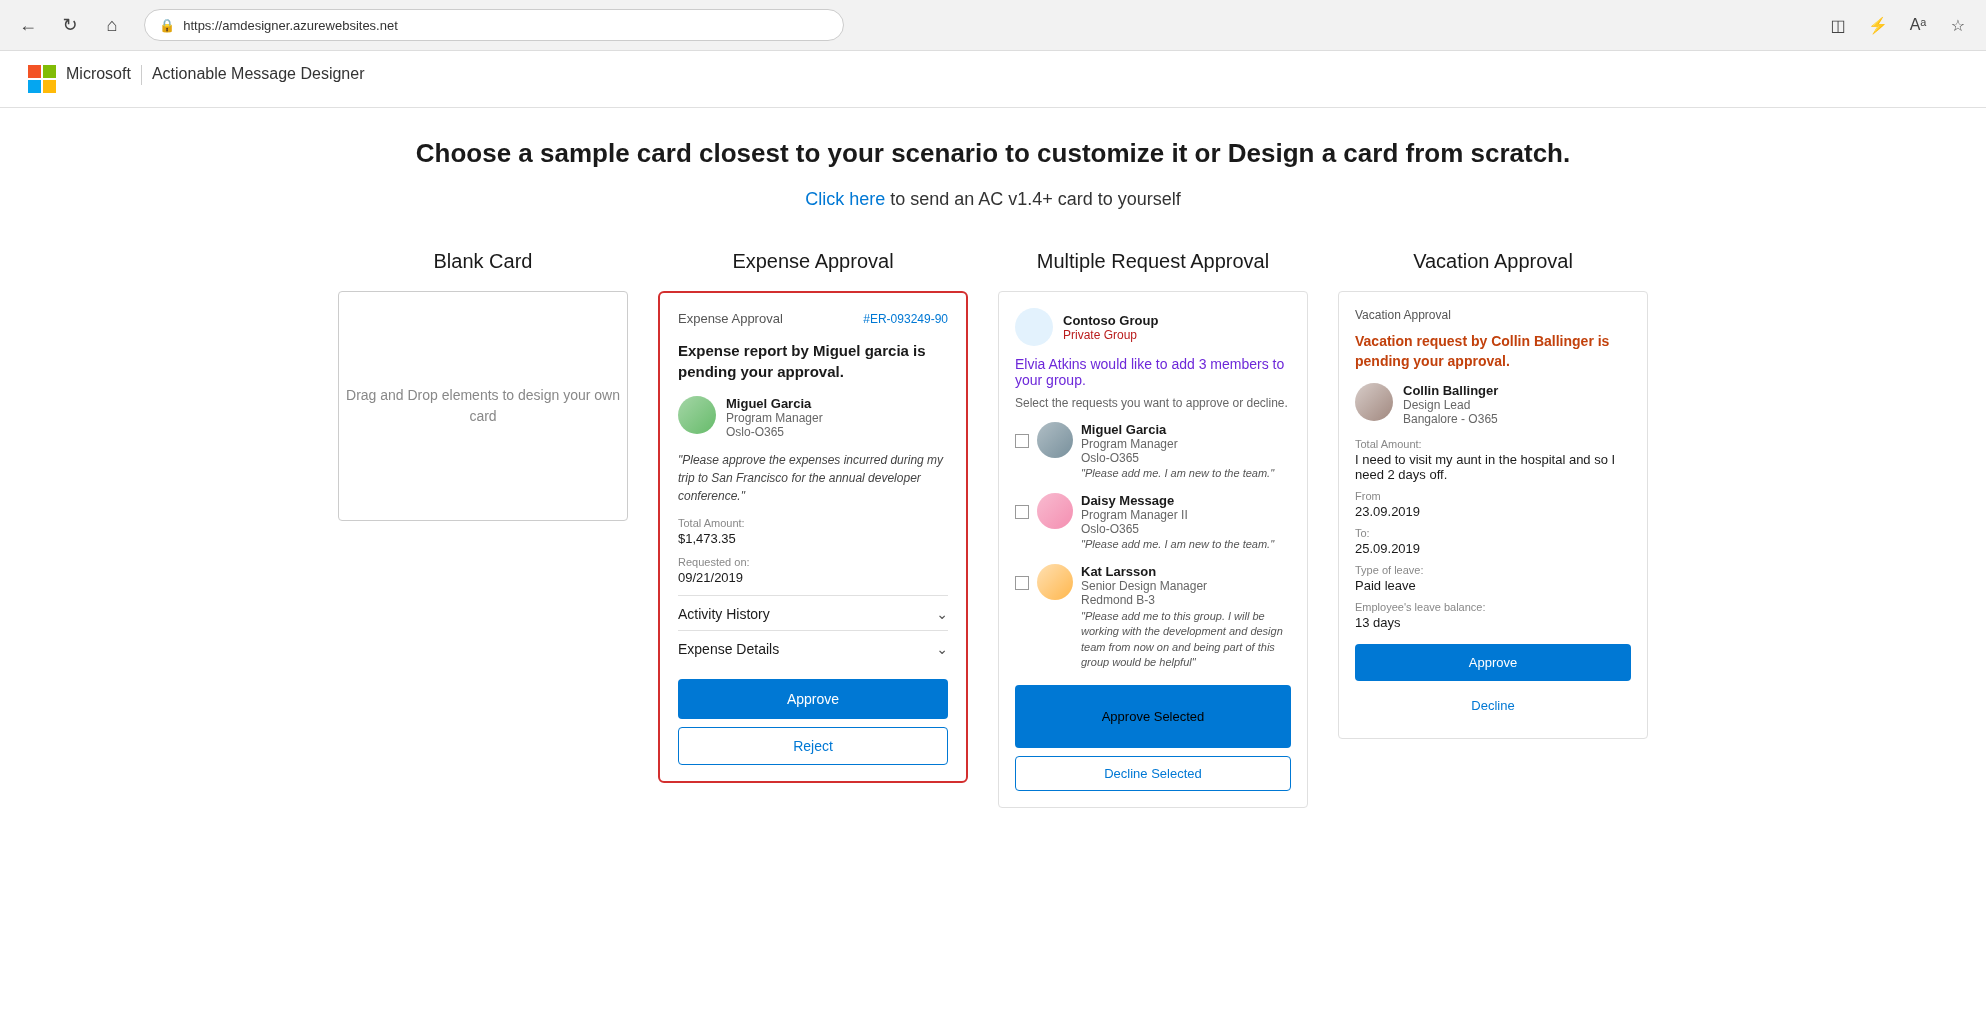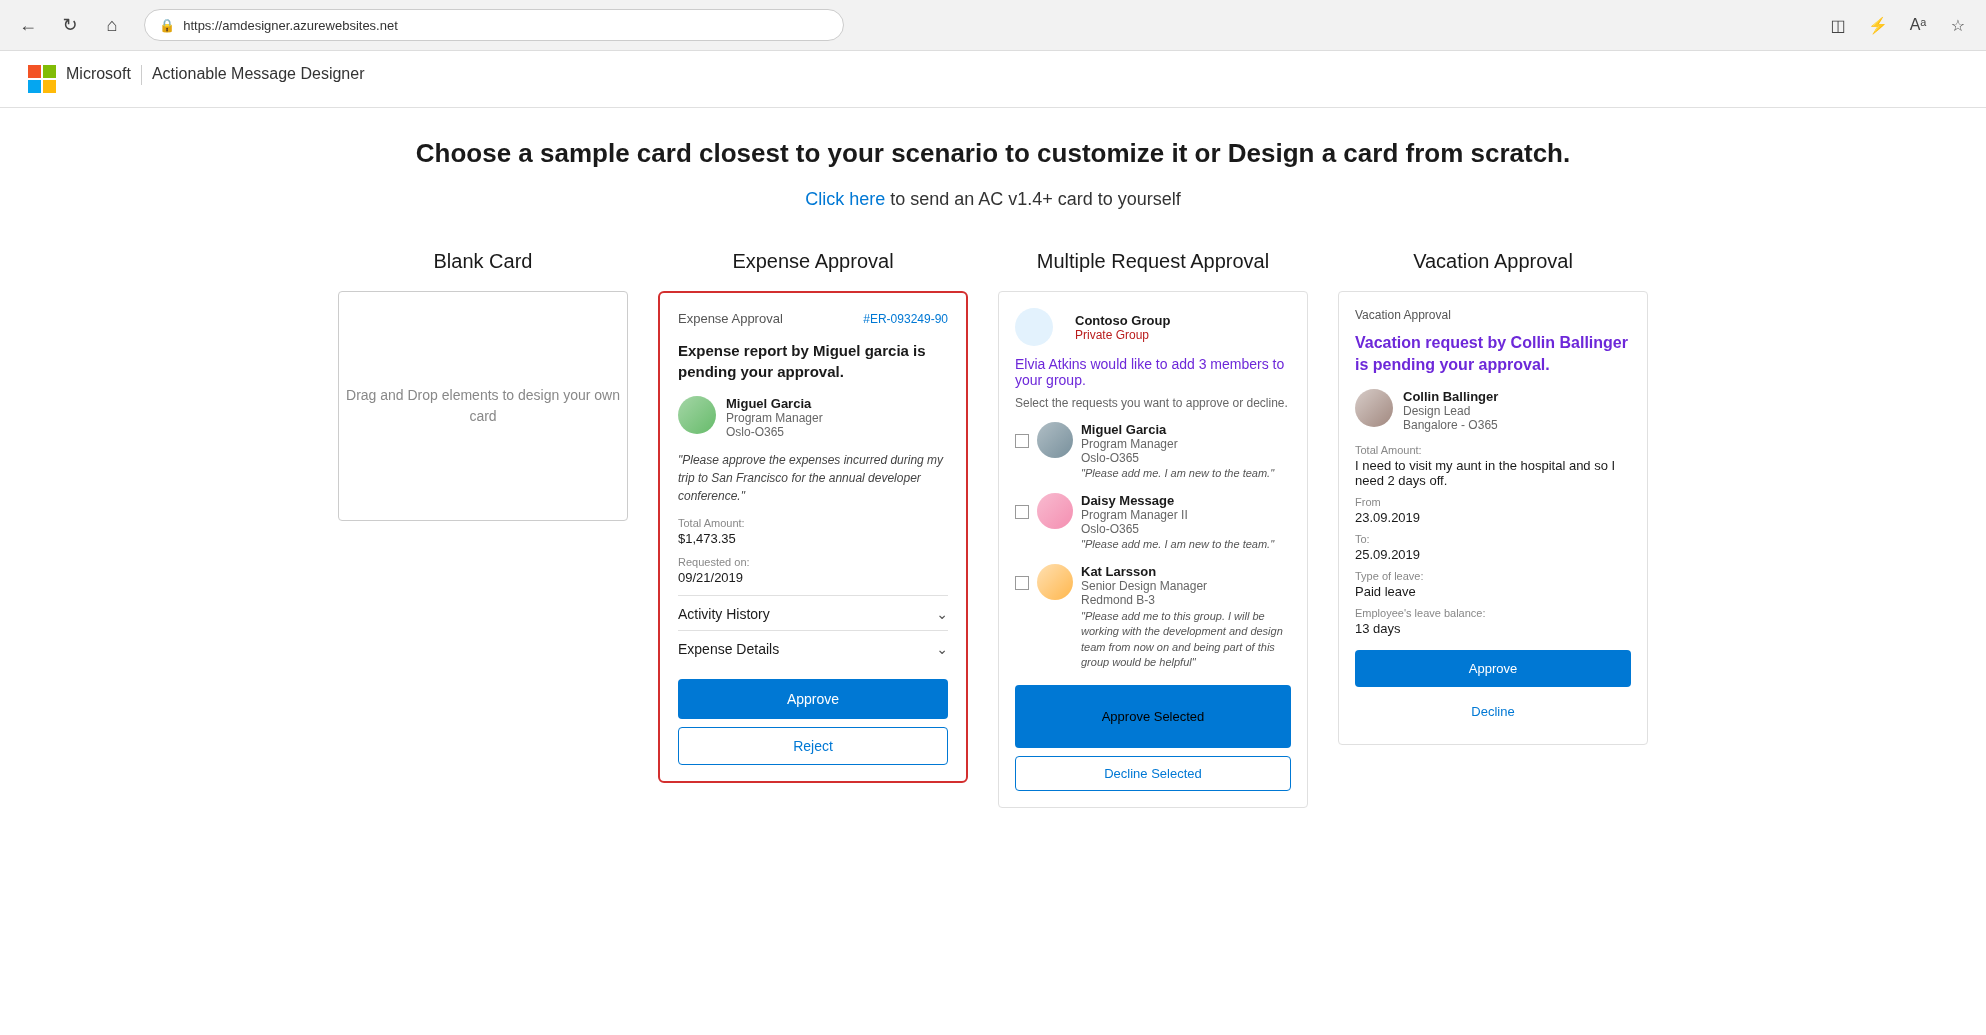--- a/index.html
+++ b/index.html
@@ -255,21 +255,21 @@
     .multi-card {
       border: 1px solid #e0e0e0;
       border-radius: 4px;
       width: 310px;
       padding: 16px;
       background: #fff;
     }
     .multi-card-group {
       display: flex;
       align-items: center;
-      gap: 22px;
+      gap: 10px;
       margin-bottom: 10px;
     }
     .group-avatar {
       width: 38px; height: 38px;
       border-radius: 50%;
       background: #e3f2fd;
       flex-shrink: 0;
     }
     .group-name { font-size: 13px; font-weight: 600; color: #1a1a1a; }
     .group-type { font-size: 12px; color: #b91c1c; }
@@ -332,23 +332,23 @@
       width: 310px;
       padding: 16px;
       background: #fff;
     }
     .vacation-card-label {
       font-size: 12px;
       color: #555;
       margin-bottom: 10px;
     }
     .vacation-card-title {
-      font-size: 16px;
+      font-size: 14px;
       font-weight: 600;
-      color: #6d28d9;
+      color: #c2410c;
       margin-bottom: 12px;
       line-height: 1.4;
     }
     .vacation-person {
       display: flex;
       align-items: flex-start;
       gap: 10px;
       margin-bottom: 12px;
     }
     .vac-avatar {

